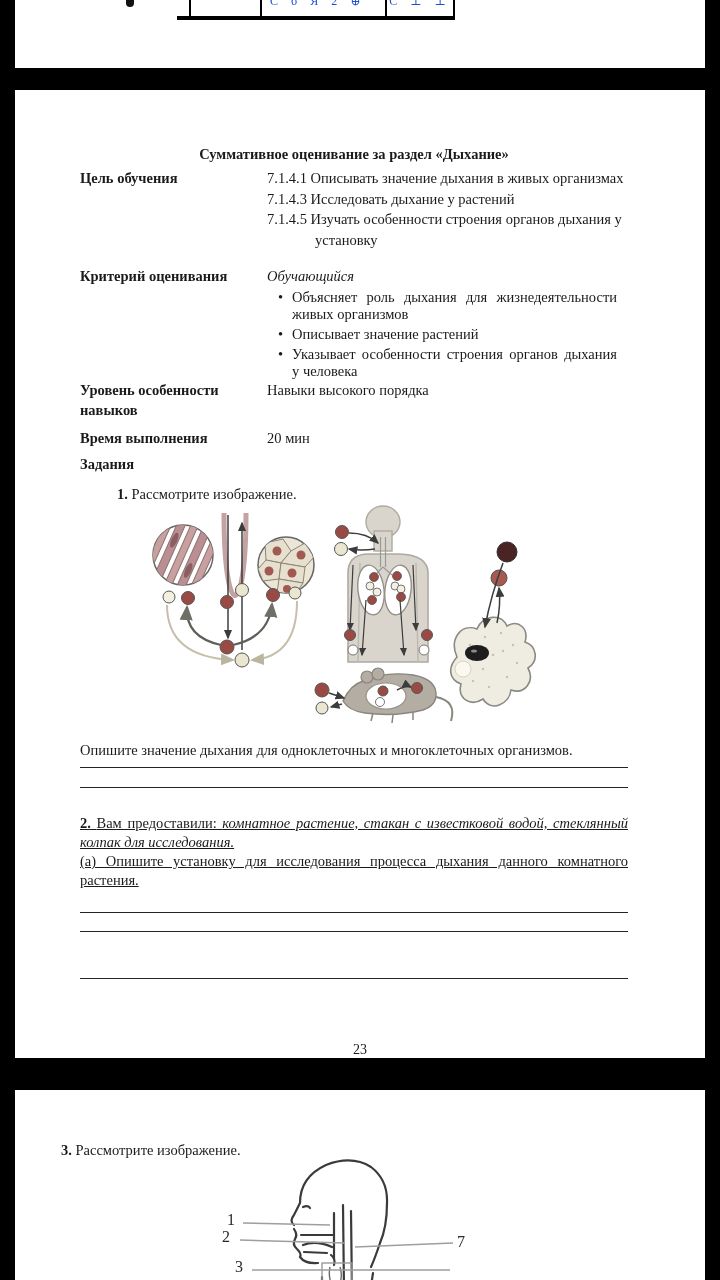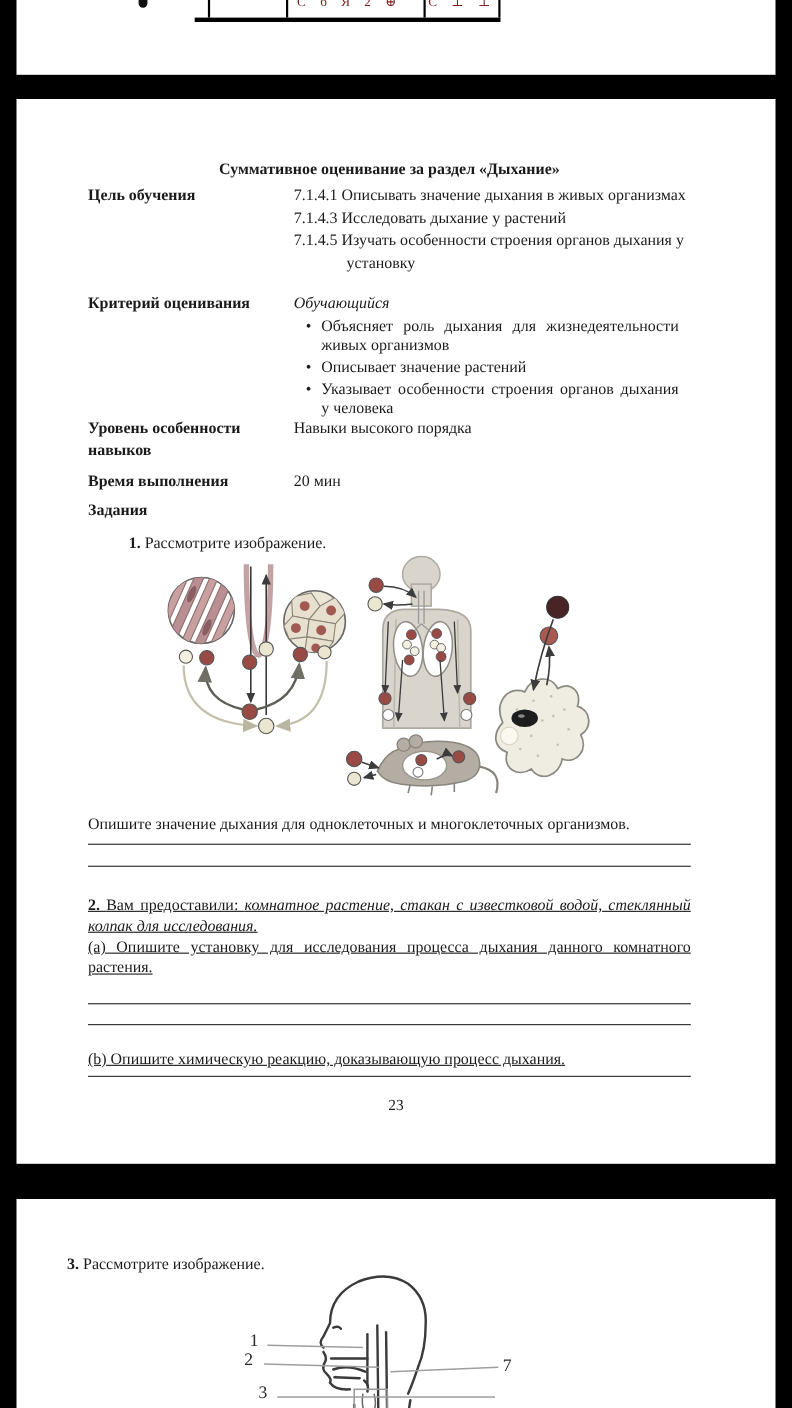--- a/index.html
+++ b/index.html
@@ -12,21 +12,21 @@
   .page{position:absolute;left:15px;width:690px;background:#fff;overflow:hidden;}
   #page-prev{top:0;height:68px;}
   #page-main{top:90px;height:968px;}
   #page-next{top:1090px;height:232px;}
 
   
   .frag-bullet{position:absolute;left:111px;top:0;width:8px;height:7px;background:#111;border-radius:0 0 5px 5px;}
   .frag-table{position:absolute;left:162px;top:0;width:278px;height:20px;display:flex;
     border-bottom:4px solid #000;box-sizing:border-box;}
   .frag-cell{border-left:2px solid #000;box-sizing:border-box;overflow:hidden;height:16px;
-    font-size:12px;letter-spacing:5px;text-align:center;color:#7f1d1d;white-space:nowrap;margin-left:12px;}
+    font-size:12px;letter-spacing:5px;text-align:center;color:#1d4ed8;white-space:nowrap;margin-left:12px;}
   .frag-cell:last-child{border-right:2px solid #000;}
   .frag-cell span{display:block;margin-top:-6px;}
   .fc1{width:68px;} .fc2{width:130px;} .fc3{width:80px;}
 
   
   .abs{position:absolute;}
   .content{left:65px;width:548px;}
   .doc-title{top:56px;text-align:center;font-weight:bold;font-size:14.5px;}
   .meta-row{font-size:14.5px;line-height:20px;}
   .meta-label{position:absolute;left:0;top:0;width:182px;font-weight:bold;}
@@ -275,24 +275,23 @@
 
   <div class="abs content para" style="top:724px;">
     <span class="task-num">2.</span>
     <span>Вам предоставили: </span><span class="ital">комнатное растение, стакан с известковой водой, стеклянный колпак для исследования.</span>
   </div>
 
   <div class="abs content para" style="top:762px;">(a) Опишите установку для исследования процесса дыхания данного комнатного растения.</div>
   <div class="abs content answer-line" style="top:822px;"></div>
   <div class="abs content answer-line" style="top:841px;"></div>
 
-  <div class="abs content para" style="top:864px;">(b) Опишите химическую реакцию, доказывающую процесс дыхания.</div>
   <div class="abs content answer-line" style="top:888px;"></div>
 
-  <div class="abs page-num" style="top:908px;">23</div>
+  <div class="abs page-num" style="top:952px;">23</div>
 </div>
 
 <div class="page" id="page-next">
   <div class="abs task-item" style="top:52px;left:46px;">
     <span class="task-num">3.</span>
     <span>Рассмотрите изображение.</span>
   </div>
 
   <svg class="abs" style="top:65px;left:195px;" width="360" height="140" viewBox="0 0 360 140">
     <g fill="none" stroke="#3a3a3a" stroke-width="2.2" stroke-linecap="round">

